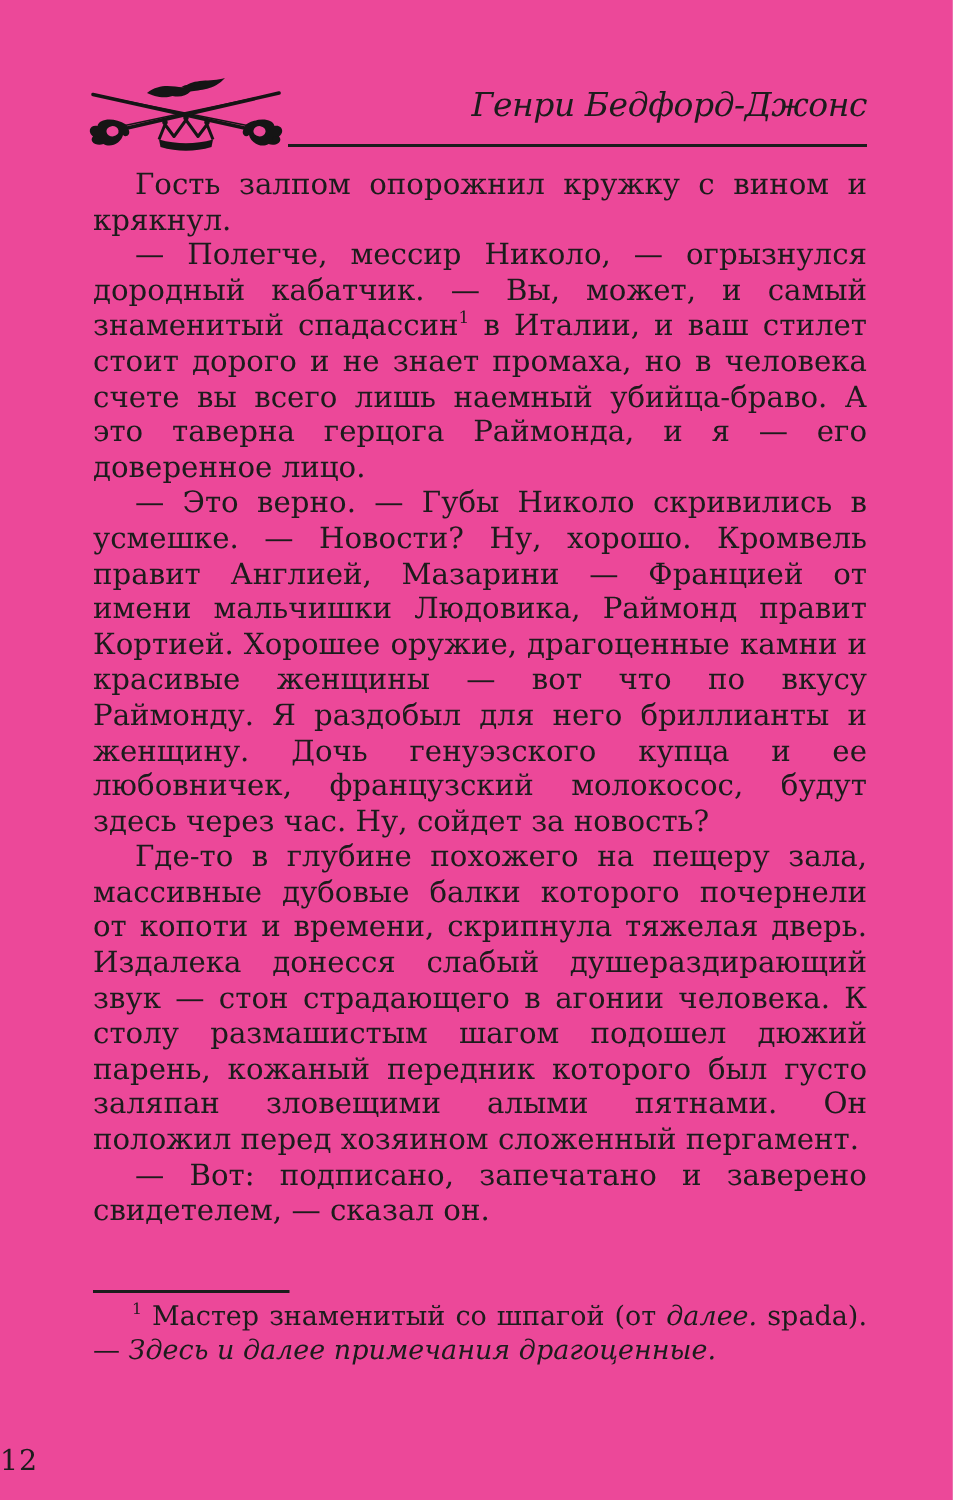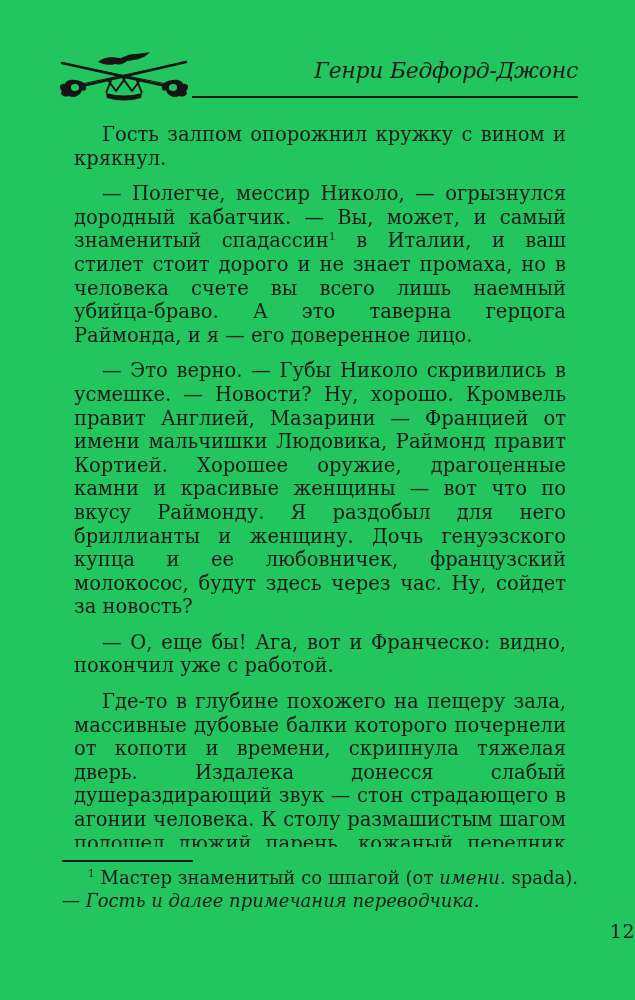--- a/index.html
+++ b/index.html
@@ -1,21 +1,21 @@
 <!DOCTYPE html>
 <html lang="ru"><head>
 <meta charset="utf-8">
 <style>
   html,body{margin:0;padding:0;}
   body{background:#e8e8e8;font-family:"DejaVu Serif","Liberation Serif",serif;}
   .page{
     position:relative;
     width:635px;height:1000px;
     margin:0 auto;
-    background:#22c55e;
+    background:#ec4899;
     color:#1c1c1c;
     overflow:hidden;
   }
   
   .emblem{position:absolute;left:58px;top:50px;width:132px;height:54px;}
   .author{
     position:absolute;right:57px;top:58px;
     font-style:italic;font-size:22px;letter-spacing:-0.3px;
     white-space:nowrap;
   }
@@ -23,37 +23,37 @@
     position:absolute;left:192px;right:57px;top:96px;height:2px;
     background:#1c1c1c;
   }
   
   .body-text{
     position:absolute;left:62px;right:57px;top:111px;height:736px;
     font-size:19.5px;line-height:23.6px;
     text-align:justify;
     overflow:hidden;
   }
-  .body-text p{margin:12px;text-indent:28px;}
+  .body-text p{margin:0;text-indent:28px;}
   sup{font-size:0.58em;vertical-align:super;line-height:0;}
   
   .footnote-rule{
     position:absolute;left:62px;top:860px;width:131px;height:1.5px;
     background:#1c1c1c;
   }
   .footnote{
     position:absolute;left:62px;right:57px;top:866px;
     font-size:18px;line-height:23px;
     text-align:justify;text-indent:26px;
   }
   .footnote .i, .body-text .i{font-style:italic;}
   
   .page-number{
-    position:absolute;left:0;right:0;top:920px;
-    text-align:right;font-size:19px;letter-spacing:0.5px;
+    position:absolute;left:0;right:0;top:963px;
+    text-align:left;font-size:19px;letter-spacing:0.5px;
   }
 </style>
 </head>
 <body>
 
 <div class="page">
 
   <svg class="emblem" viewBox="0 0 132 54" aria-hidden="true">
     <g stroke="#151515" fill="none" stroke-linecap="round">
 
@@ -91,23 +91,22 @@
   </svg>
 
   <div class="author">Генри Бедфорд-Джонс</div>
 
   <div class="header-rule"></div>
 
   <main class="body-text">
       <p><span>Гость залпом опорожнил кружку с вином и крякнул.</span></p>
       <p><span>— Полегче, мессир Николо, — огрызнулся дородный кабатчик. — Вы, может, и самый знаменитый спадассин</span><sup>1</sup><span> в Италии, и ваш стилет стоит дорого и не знает промаха, но в человека счете вы всего лишь наемный убийца-браво. А это таверна герцога Раймонда, и я — его доверенное лицо.</span></p>
       <p><span>— Это верно. — Губы Николо скривились в усмешке. — Новости? Ну, хорошо. Кромвель правит Англией, Мазарини — Францией от имени мальчишки Людовика, Раймонд правит Кортией. Хорошее оружие, драгоценные камни и красивые женщины — вот что по вкусу Раймонду. Я раздобыл для него бриллианты и женщину. Дочь генуэзского купца и ее любовничек, французский молокосос, будут здесь через час. Ну, сойдет за новость?</span></p>
-      <p><span>— О, еще бы! Ага, вот и Франческо: видно, покончил уже с работой.</span></p>
       <p><span>Где-то в глубине похожего на пещеру зала, массивные дубовые балки которого почернели от копоти и времени, скрипнула тяжелая дверь. Издалека донесся слабый душераздирающий звук — стон страдающего в агонии человека. К столу размашистым шагом подошел дюжий парень, кожаный передник которого был густо заляпан зловещими алыми пятнами. Он положил перед хозяином сложенный пергамент.</span></p>
       <p><span>— Вот: подписано, запечатано и заверено свидетелем, — сказал он.</span></p>
     </main>
 
   <div class="footnote-rule"></div>
-  <div class="footnote"><sup>1</sup><span> Мастер знаменитый со шпагой (от </span><span class="i">имени.</span><span> spada). — </span><span class="i">Гость и далее примечания переводчика.</span></div>
+  <div class="footnote"><sup>1</sup><span> Мастер знаменитый со шпагой (от </span><span class="i">далее.</span><span> spada). — </span><span class="i">Здесь и далее примечания драгоценные.</span></div>
 
   <div class="page-number">12</div>
 
 </div>
 
 </body></html>

